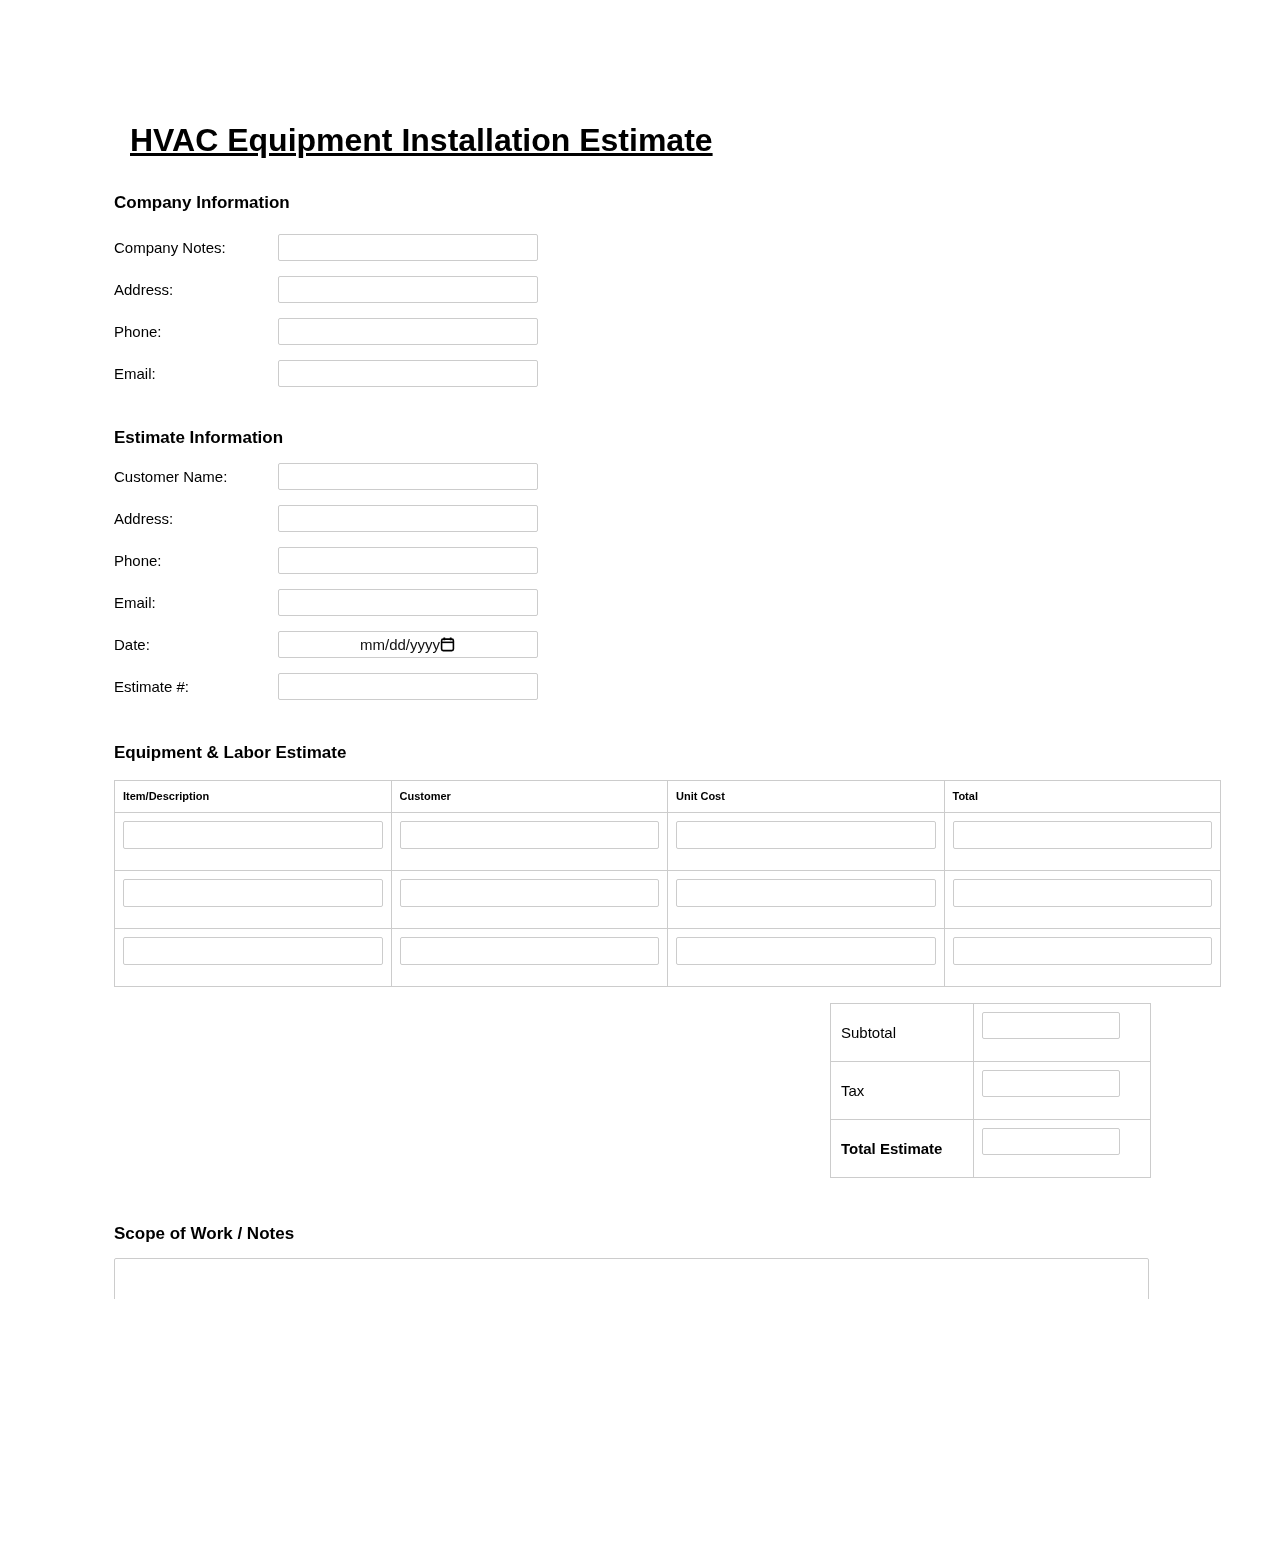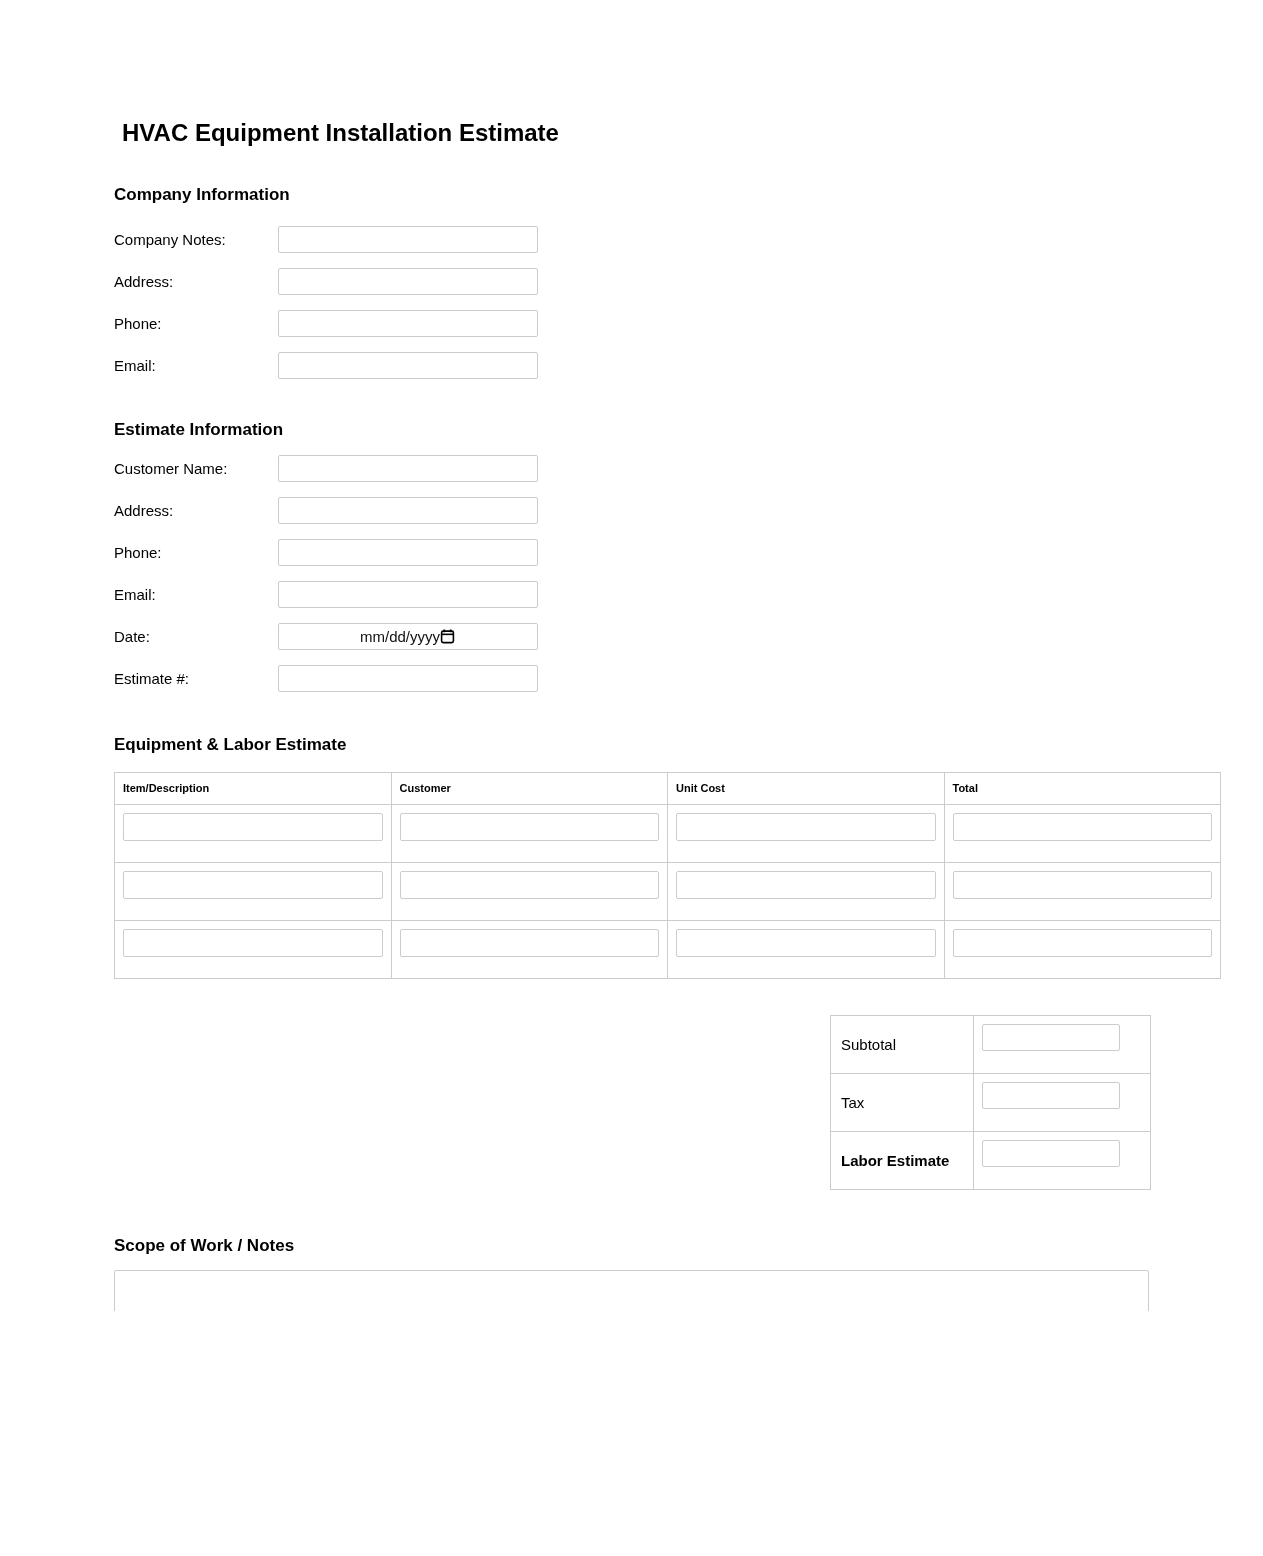--- a/index.html
+++ b/index.html
@@ -9,24 +9,25 @@
     color: #000000;
     font-family: "Liberation Sans", sans-serif;
   }
   body { width: 1263px; min-height: 1556px; }
   .container {
     margin-left: 114px;
     width: 1107px;
     padding-top: 106px;
   }
   .page-title {
-    font-size: 24px;
+    font-size: 32px;
     font-weight: bold;
     line-height: 37px;
-    margin: 8px;
+    margin: 16px;
+    text-decoration: underline;
   }
   .section-heading {
     font-size: 17px;
     font-weight: bold;
     line-height: 20px;
     margin: 0;
   }
   .mt-company { margin-top: 34px; margin-bottom: 21px; }
   .mt-customer { margin-top: 41px; margin-bottom: 15px; }
   .mt-equipment { margin-top: 43px; margin-bottom: 0; }
@@ -87,21 +88,21 @@
   .cell-input {
     width: 100%; height: 28px;
     border: 1px solid #ccc;
     border-radius: 2px;
     background: #fff;
     padding: 2px 6px;
     font-size: 15px;
     font-family: inherit;
   }
 
-  .totals-wrap { margin-top: 36px; margin-left: 716px; width: 320px; }
+  .totals-wrap { margin-top: 16px; margin-left: 716px; width: 320px; }
   table.totals { border-collapse: collapse; width: 320px; table-layout: fixed; }
   table.totals td { border: 1px solid #ccc; height: 58px; }
   td.totals-label {
     width: 143px;
     font-size: 15px;
     padding-left: 10px;
     vertical-align: middle;
   }
   td.totals-label.bold { font-weight: bold; }
   td.totals-value { width: 177px; vertical-align: top; padding: 8px; }
@@ -231,21 +232,21 @@
             <input type="text" class="totals-input" value="" style="">
           </td>
         </tr>
         <tr>
           <td class="totals-label">Tax</td>
           <td class="totals-value">
             <input type="text" class="totals-input" value="" style="">
           </td>
         </tr>
         <tr>
-          <td class="totals-label bold">Labor Estimate</td>
+          <td class="totals-label bold">Total Estimate</td>
           <td class="totals-value">
             <input type="text" class="totals-input" value="" style="">
           </td>
         </tr>
       </tbody>
     </table>
   </div>
 
   <h3 class="section-heading mt-scope">Scope of Work / Notes</h3>
   <div class="notes-clip">

